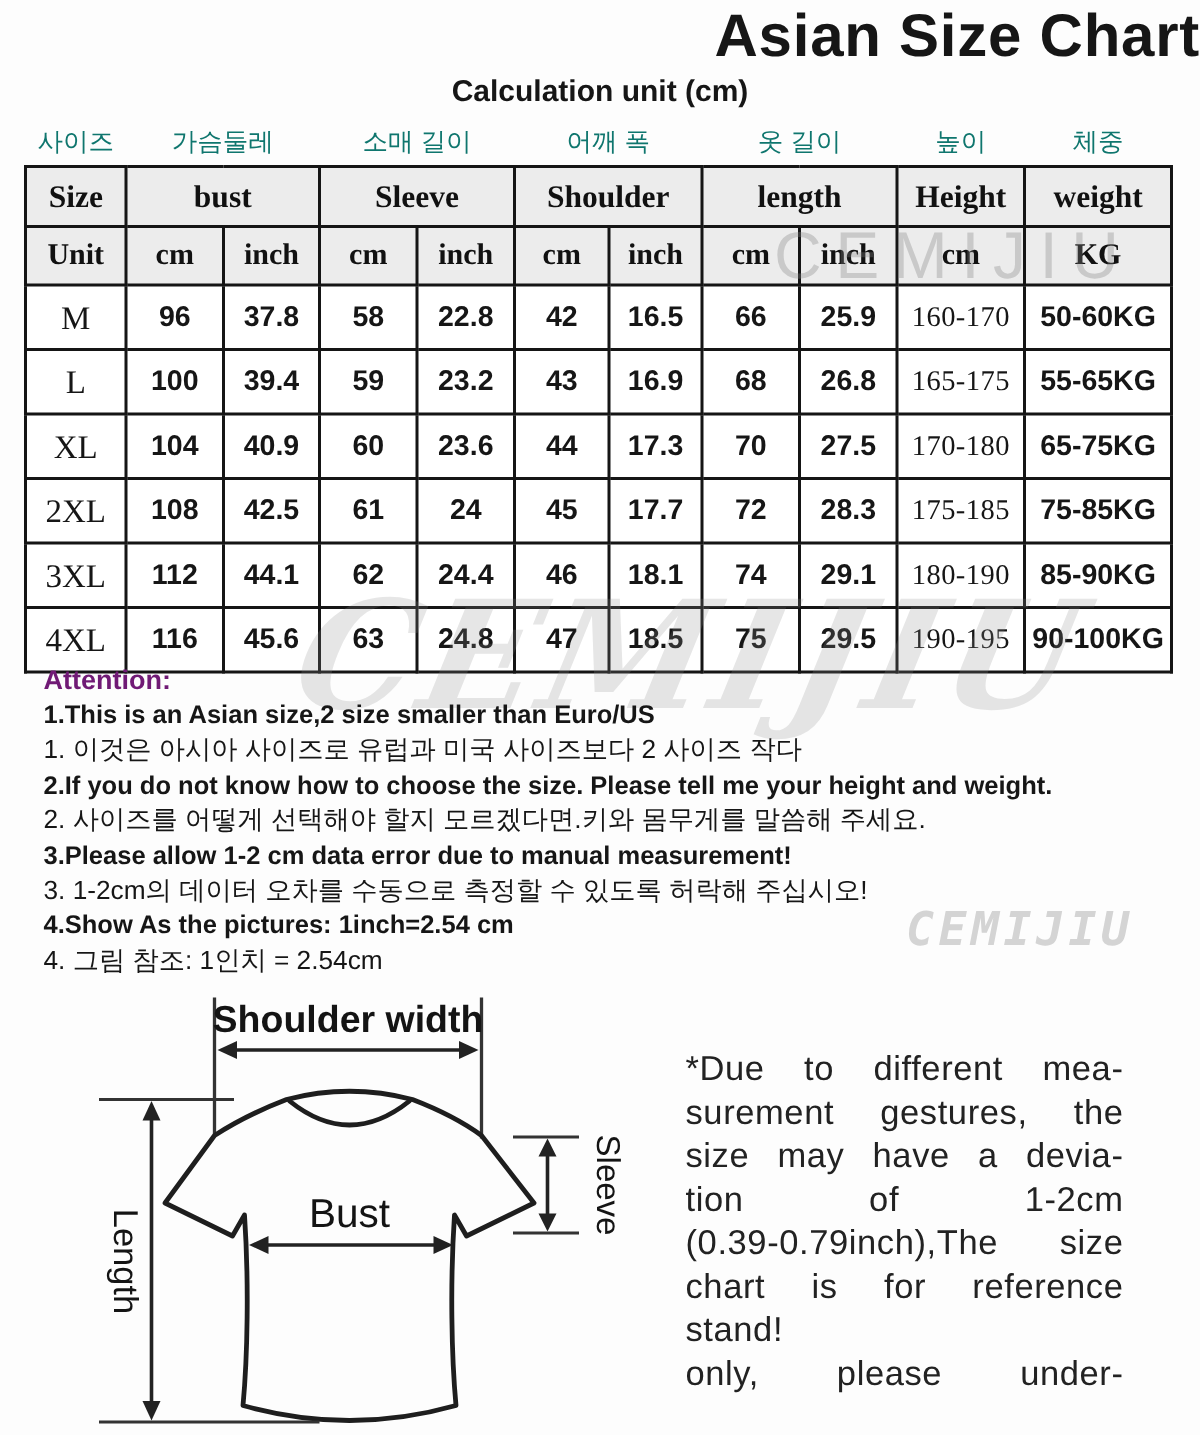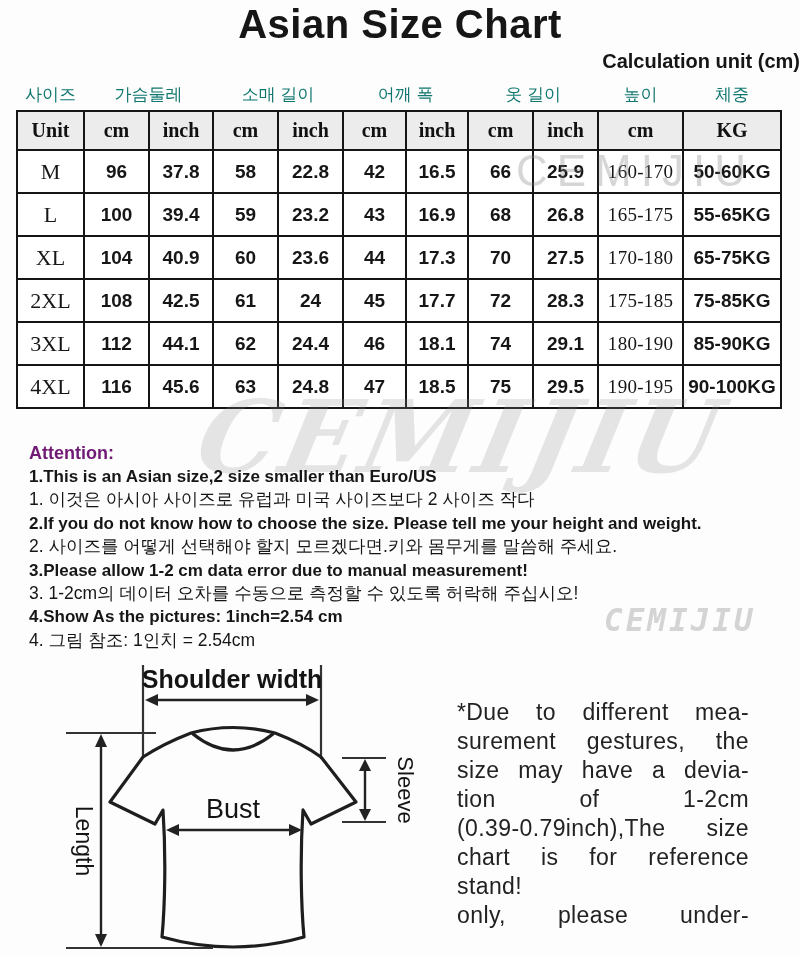--- a/index.html
+++ b/index.html
@@ -8,25 +8,25 @@
     --wm:#9a9a9a;
   }
   html,body{margin:0;padding:0;background:#ffffff;}
   .page{
     position:relative;width:800px;height:957px;margin:0 auto;
     background:#fdfdfd;overflow:hidden;color:#111;
     font-family:"Liberation Sans",sans-serif;
   }
   
   .title{
-    position:absolute;top:2px;left:0;width:100%;text-align:center;
+    position:absolute;top:2px;left:0;width:100%;text-align:right;
     font-size:40px;font-weight:bold;color:#161616;letter-spacing:.5px;
   }
   .subtitle{
-    position:absolute;top:50px;left:0;width:100%;text-align:right;
+    position:absolute;top:50px;left:0;width:100%;text-align:center;
     font-size:20px;font-weight:bold;color:#161616;
   }
   
   table.size-table{
     position:absolute;left:16px;top:78px;width:764px;
     border-collapse:collapse;table-layout:fixed;z-index:0;
   }
   table.size-table td{padding:0;text-align:center;vertical-align:middle;}
   .k-row td{
     border:none;height:32px;font-size:17px;font-weight:400;color:#0f766e;
@@ -106,20 +106,29 @@
     <tbody>
       <tr class="k-row">
         <td>사이즈</td>
         <td colspan="2">가슴둘레</td>
         <td colspan="2">소매 길이</td>
         <td colspan="2">어깨 폭</td>
         <td colspan="2">옷 길이</td>
         <td>높이</td>
         <td>체중</td>
       </tr>
+      <tr class="h-row">
+        <td>Size</td>
+        <td colspan="2">bust</td>
+        <td colspan="2">Sleeve</td>
+        <td colspan="2">Shoulder</td>
+        <td colspan="2">length</td>
+        <td>Height</td>
+        <td>weight</td>
+      </tr>
       <tr class="u-row">
         <td>Unit</td>
         <td>cm</td>
         <td>inch</td>
         <td>cm</td>
         <td>inch</td>
         <td>cm</td>
         <td>inch</td>
         <td>cm</td>
         <td>inch</td>

